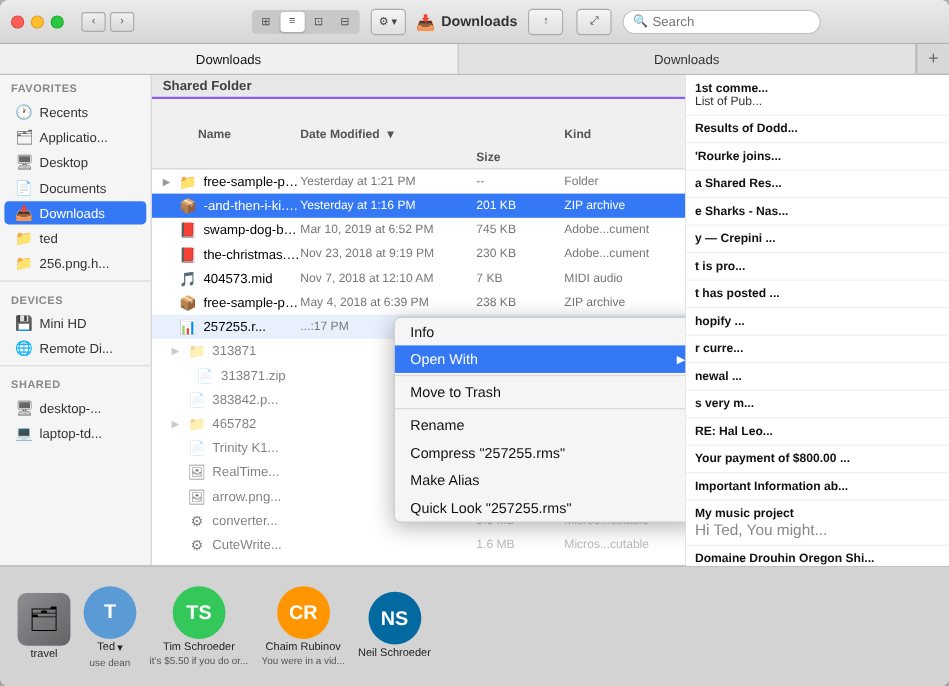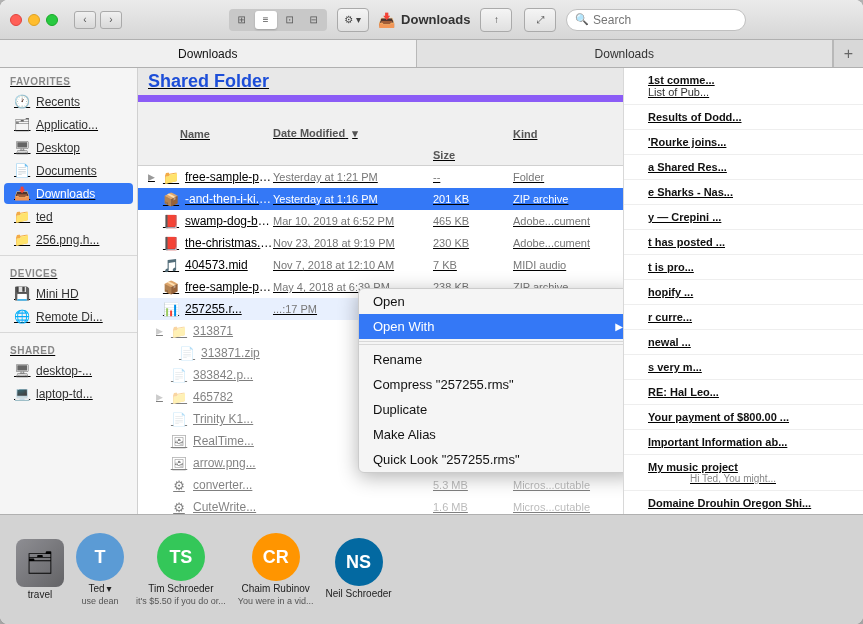--- a/index.html
+++ b/index.html
@@ -28,41 +28,41 @@
     .search-bar input { border: none; outline: none; font-size: 12px; flex: 1; background: transparent; color: #333; }
     .search-icon { color: #888; font-size: 11px; }
 
     
     .tabbar { background: #d8d8d8; height: 28px; display: flex; border-bottom: 1px solid #b0b0b0; flex-shrink: 0; }
     .tab { flex: 1; display: flex; align-items: center; justify-content: center; font-size: 12px; color: #333; border-right: 1px solid #b8b8b8; cursor: pointer; background: #e2e2e2; }
     .tab.active { background: #f0f0f0; color: #111; }
     .tab-plus { width: 30px; display: flex; align-items: center; justify-content: center; font-size: 16px; color: #666; cursor: pointer; border-left: 1px solid #b8b8b8; }
 
     
-    .main-area { display: flex; flex: 1; overflow: hidden; text-decoration: underline; }
+    .main-area { display: flex; flex: 1; overflow: hidden; }
 
     
     .sidebar { width: 138px; background: #f5f5f5; border-right: 1px solid #d0d0d0; display: flex; flex-direction: column; overflow-y: auto; flex-shrink: 0; }
     .sidebar-section-header { font-size: 10px; font-weight: 700; color: #888; text-transform: uppercase; padding: 8px 10px 3px 10px; letter-spacing: 0.5px; }
     .sidebar-item { display: flex; align-items: center; gap: 6px; padding: 3px 8px 3px 10px; cursor: pointer; border-radius: 4px; margin: 1px 4px; }
     .sidebar-item.active { background: #3478f6; color: #fff; }
     .sidebar-item.active .sidebar-icon { color: #fff; }
     .sidebar-icon { font-size: 13px; color: #666; width: 16px; text-align: center; }
     .sidebar-label { font-size: 12px; color: #333; }
     .sidebar-item.active .sidebar-label { color: #fff; }
     .sidebar-divider { height: 1px; background: #d8d8d8; margin: 4px 0; }
 
     
     .file-area { flex: 1; display: flex; flex-direction: column; overflow: hidden; min-width: 0; }
     .file-header-row { background: #f0f0f0; border-bottom: 1px solid #d0d0d0; display: flex; align-items: center; padding: 4px 10px; font-size: 11px; font-weight: 600; color: #555; flex-shrink: 0; }
     .col-name { flex: 1; min-width: 0; }
     .col-date { width: 160px; }
     .col-size { width: 80px; margin-top: 43px; }
     .col-kind { width: 100px; }
-    .folder-header { background: #e8e8e8; border-bottom: 7px solid #8b5cf6; padding: 3px 10px; font-size: 18px; font-weight: 600; color: #1d4ed8; flex-shrink: 0; }
+    .folder-header { background: #e8e8e8; border-bottom: 2px solid #8b5cf6; padding: 3px 10px; font-size: 12px; font-weight: 600; color: #404040; flex-shrink: 0; }
     .file-list { flex: 1; overflow-y: auto; }
     .file-row { display: flex; align-items: center; padding: 2px 10px; min-height: 22px; cursor: pointer; }
     .file-row.selected { background: #3478f6; color: #fff; }
     .file-row.selected .file-date, .file-row.selected .file-size, .file-row.selected .file-kind { color: #fff; }
     .file-icon { width: 18px; height: 18px; margin-right: 5px; display: flex; align-items: center; justify-content: center; font-size: 13px; flex-shrink: 0; }
     .file-name { flex: 1; font-size: 12px; white-space: nowrap; overflow: hidden; text-overflow: ellipsis; min-width: 0; }
     .file-date { width: 160px; font-size: 11px; color: #777; }
     .file-size { width: 80px; font-size: 11px; color: #777; }
     .file-kind { width: 100px; font-size: 11px; color: #777; }
     .file-row.selected .file-name { color: #fff; }
@@ -73,24 +73,24 @@
     .context-menu-overlay { position: absolute; top: 0; left: 0; width: 100%; height: 100%; pointer-events: none; }
     .context-menu { position: absolute; top: 220px; left: 220px; width: 280px; background: #f5f5f5; border: 1px solid #ccc; border-radius: 6px; box-shadow: 0 4px 20px rgba(0,0,0,0.3); overflow: visible; pointer-events: all; z-index: 100; }
     .ctx-item { display: flex; align-items: center; padding: 5px 14px; font-size: 13px; color: #111; cursor: pointer; gap: 6px; }
     .ctx-item.highlighted { background: #3478f6; color: #fff; }
     .ctx-separator { height: 1px; background: #d8d8d8; margin: 2px 0; }
     .ctx-arrow { margin-left: auto; font-size: 10px; color: #888; }
     .ctx-item.highlighted .ctx-arrow { color: #fff; }
 
     
     .right-panel { width: 240px; background: #fff; border-left: 1px solid #d8d8d8; display: flex; flex-direction: column; overflow-y: auto; flex-shrink: 0; font-size: 11px; }
-    .mail-item { padding: 6px 24px; border-bottom: 1px solid #eee; cursor: pointer; }
+    .mail-item { padding: 6px 8px; border-bottom: 1px solid #eee; cursor: pointer; }
     .mail-sender { font-weight: 600; font-size: 11px; color: #111; white-space: nowrap; overflow: hidden; text-overflow: ellipsis; }
     .mail-subject { font-size: 11px; color: #333; white-space: nowrap; overflow: hidden; text-overflow: ellipsis; }
-    .mail-preview { font-size: 10px; color: #888; white-space: nowrap; overflow: hidden; text-overflow: ellipsis; margin-left: 42px; }
+    .mail-preview { font-size: 14px; color: #888; white-space: nowrap; overflow: hidden; text-overflow: ellipsis; }
 
     
     .bottom-area { height: 110px; background: rgba(200,200,200,0.8); border-top: 1px solid #b0b0b0; display: flex; align-items: center; padding: 8px 16px; gap: 12px; overflow: hidden; flex-shrink: 0; }
     .dock-item { display: flex; flex-direction: column; align-items: center; gap: 2px; cursor: pointer; }
     .avatar-circle { width: 48px; height: 48px; border-radius: 50%; overflow: hidden; display: flex; align-items: center; justify-content: center; font-size: 18px; font-weight: 700; color: #fff; flex-shrink: 0; }
     .dock-name { font-size: 10px; color: #222; font-weight: 500; display: flex; align-items: center; gap: 2px; }
     .dock-label { font-size: 9px; color: #555; white-space: nowrap; overflow: hidden; text-overflow: ellipsis; max-width: 90px; }
 
     
     ::-webkit-scrollbar { width: 6px; }
@@ -227,21 +227,21 @@
           <div class="file-date">Yesterday at 1:16 PM</div>
           <div class="file-size">201 KB</div>
           <div class="file-kind">ZIP archive</div>
         </div>
 
         <div class="file-row">
           <div class="file-expand" style="opacity:0;"></div>
           <div class="file-icon">📕</div>
           <div class="file-name">swamp-dog-b...-p451663.pdf</div>
           <div class="file-date">Mar 10, 2019 at 6:52 PM</div>
-          <div class="file-size">465 KB</div>
+          <div class="file-size">745 KB</div>
           <div class="file-kind">Adobe...cument</div>
         </div>
 
         <div class="file-row">
           <div class="file-expand" style="opacity:0;"></div>
           <div class="file-icon">📕</div>
           <div class="file-name">the-christmas...e-p404417.pdf</div>
           <div class="file-date">Nov 23, 2018 at 9:19 PM</div>
           <div class="file-size">230 KB</div>
           <div class="file-kind">Adobe...cument</div>
@@ -346,37 +346,37 @@
           <div class="file-name">CuteWrite...</div>
           <div class="file-date"></div>
           <div class="file-size">1.6 MB</div>
           <div class="file-kind">Micros...cutable</div>
         </div>
       </div>
 
       <div class="context-menu-overlay">
         <div class="context-menu">
           <div class="ctx-item">
-            <span>Open</span>
+            <span>Info</span>
           </div>
           <div class="ctx-item highlighted" style="position:relative;">
             <span>Open With</span>
             <span class="ctx-arrow">▶</span>
 
           </div>
           <div class="ctx-separator"></div>
+          <div class="ctx-item">
+            <span>Move to Trash</span>
+          </div>
           <div class="ctx-separator"></div>
           <div class="ctx-item">
             <span>Rename</span>
           </div>
           <div class="ctx-item">
             <span>Compress "257255.rms"</span>
-          </div>
-          <div class="ctx-item">
-            <span>Duplicate</span>
           </div>
           <div class="ctx-item">
             <span>Make Alias</span>
           </div>
           <div class="ctx-item">
             <span>Quick Look "257255.rms"</span>
           </div>
 
         </div>
       </div>
@@ -396,24 +396,24 @@
       <div class="mail-item">
         <div class="mail-sender">a Shared Res...</div>
       </div>
       <div class="mail-item">
         <div class="mail-sender">e Sharks - Nas...</div>
       </div>
       <div class="mail-item">
         <div class="mail-sender">y — Crepini ...</div>
       </div>
       <div class="mail-item">
+        <div class="mail-sender">t is pro...</div>
+      </div>
+      <div class="mail-item">
         <div class="mail-sender">t has posted ...</div>
-      </div>
-      <div class="mail-item">
-        <div class="mail-sender">t is pro...</div>
       </div>
       <div class="mail-item">
         <div class="mail-sender">hopify ...</div>
       </div>
       <div class="mail-item">
         <div class="mail-sender">r curre...</div>
       </div>
       <div class="mail-item">
         <div class="mail-sender">newal ...</div>
       </div>

